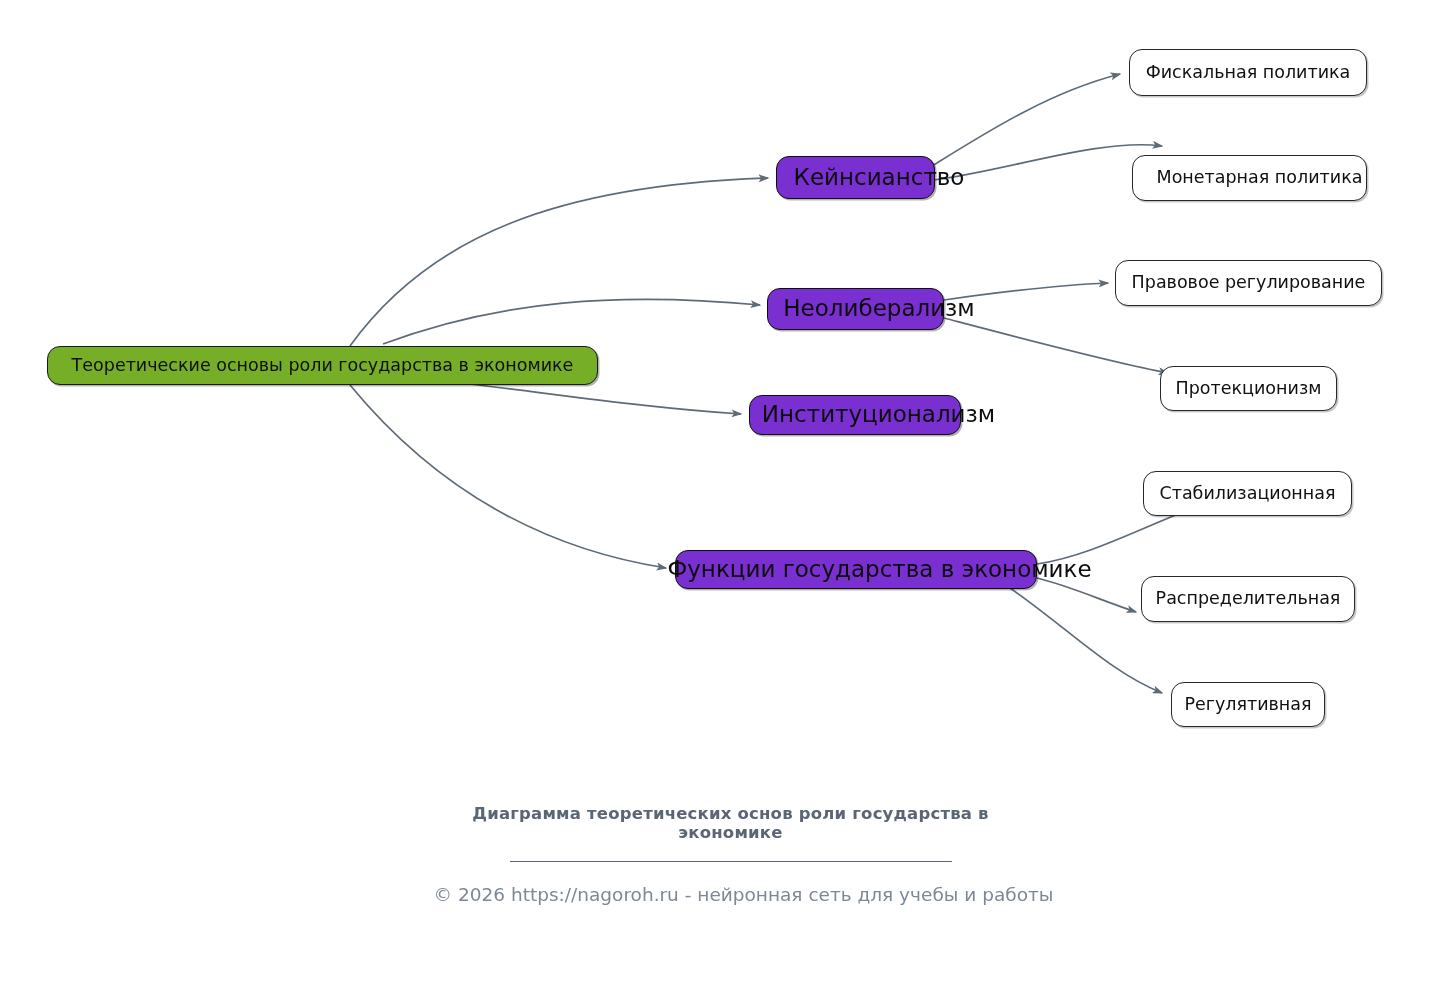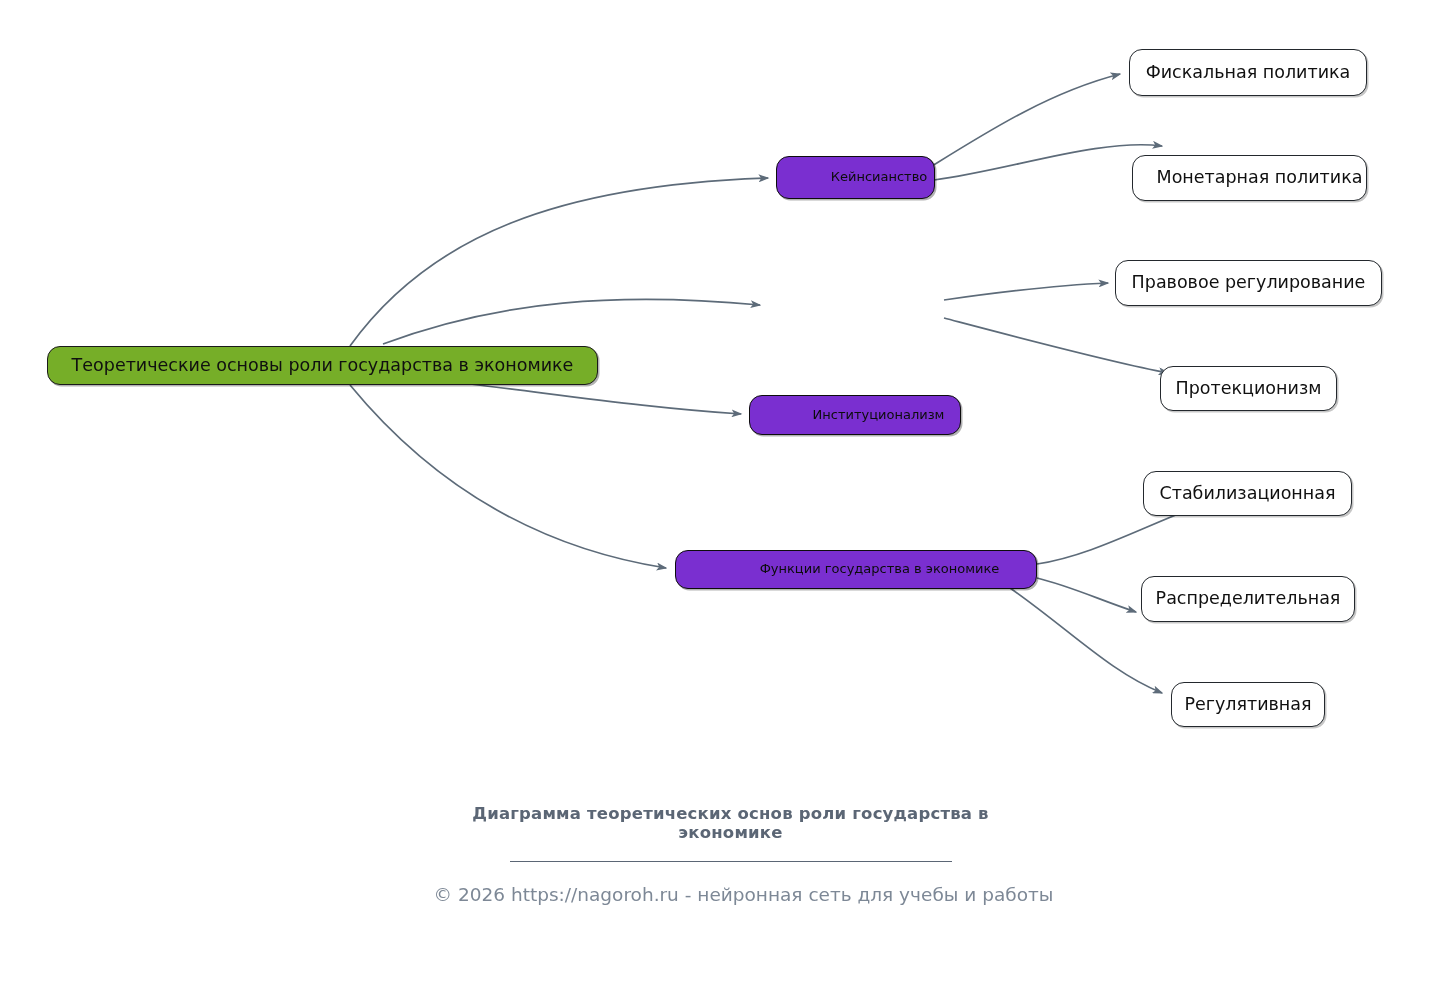--- a/index.html
+++ b/index.html
@@ -51,21 +51,21 @@
     color: #101010;
     font-size: 17.5px;
     box-shadow: 1.5px 1.5px 0px rgba(0,0,0,0.30);
   }
 
   .node-branch {
     background: #7a2fd0;
     border: 1.6px solid #0d0d0d;
     border-radius: 13px;
     color: #0c0c0c;
-    font-size: 13px;
+    font-size: 23px;
     box-shadow: 1.5px 1.5px 0px rgba(0,0,0,0.30);
     padding-left: 47px;
   }
 
   .node-leaf {
     background: #ffffff;
     border: 1.5px solid #23282d;
     border-radius: 13px;
     color: #101010;
     font-size: 17.5px;
@@ -144,20 +144,23 @@
   </svg>
 
   <div class="node node-root" style="left:47px; top:346px; width:551px; height:39px;">
     <span>Теоретические основы роли государства в экономике</span>
   </div>
 
   <div class="node node-branch" style="left:776px; top:156px; width:159px; height:43px;">
     <span>Кейнсианство</span>
   </div>
 
+  <div class="node node-branch" style="left:767px; top:288px; width:177px; height:42px;">
+    <span>Неолиберализм</span>
+  </div>
 
   <div class="node node-branch" style="left:749px; top:395px; width:212px; height:40px;">
     <span>Институционализм</span>
   </div>
 
   <div class="node node-branch" style="left:675px; top:550px; width:362px; height:39px;">
     <span>Функции государства в экономике</span>
   </div>
 
   <div class="node node-leaf" style="left:1129px; top:49px; width:238px; height:47px;">

